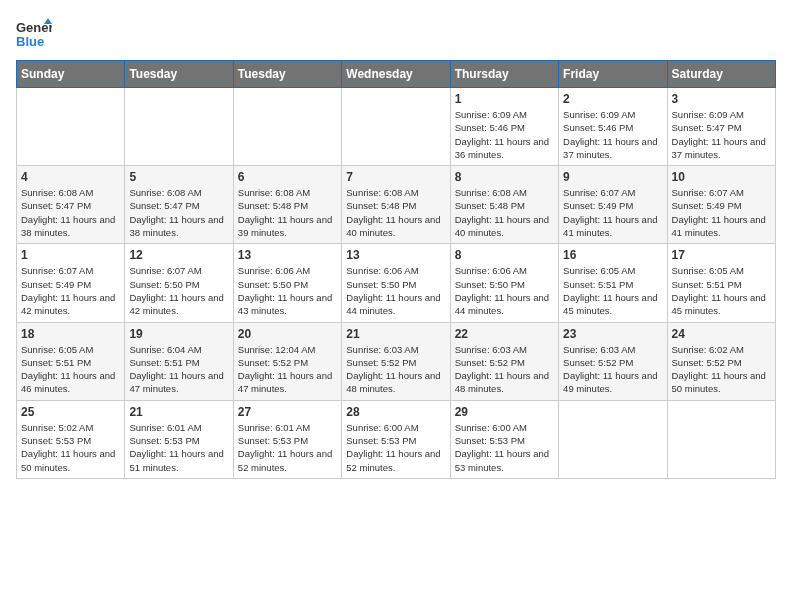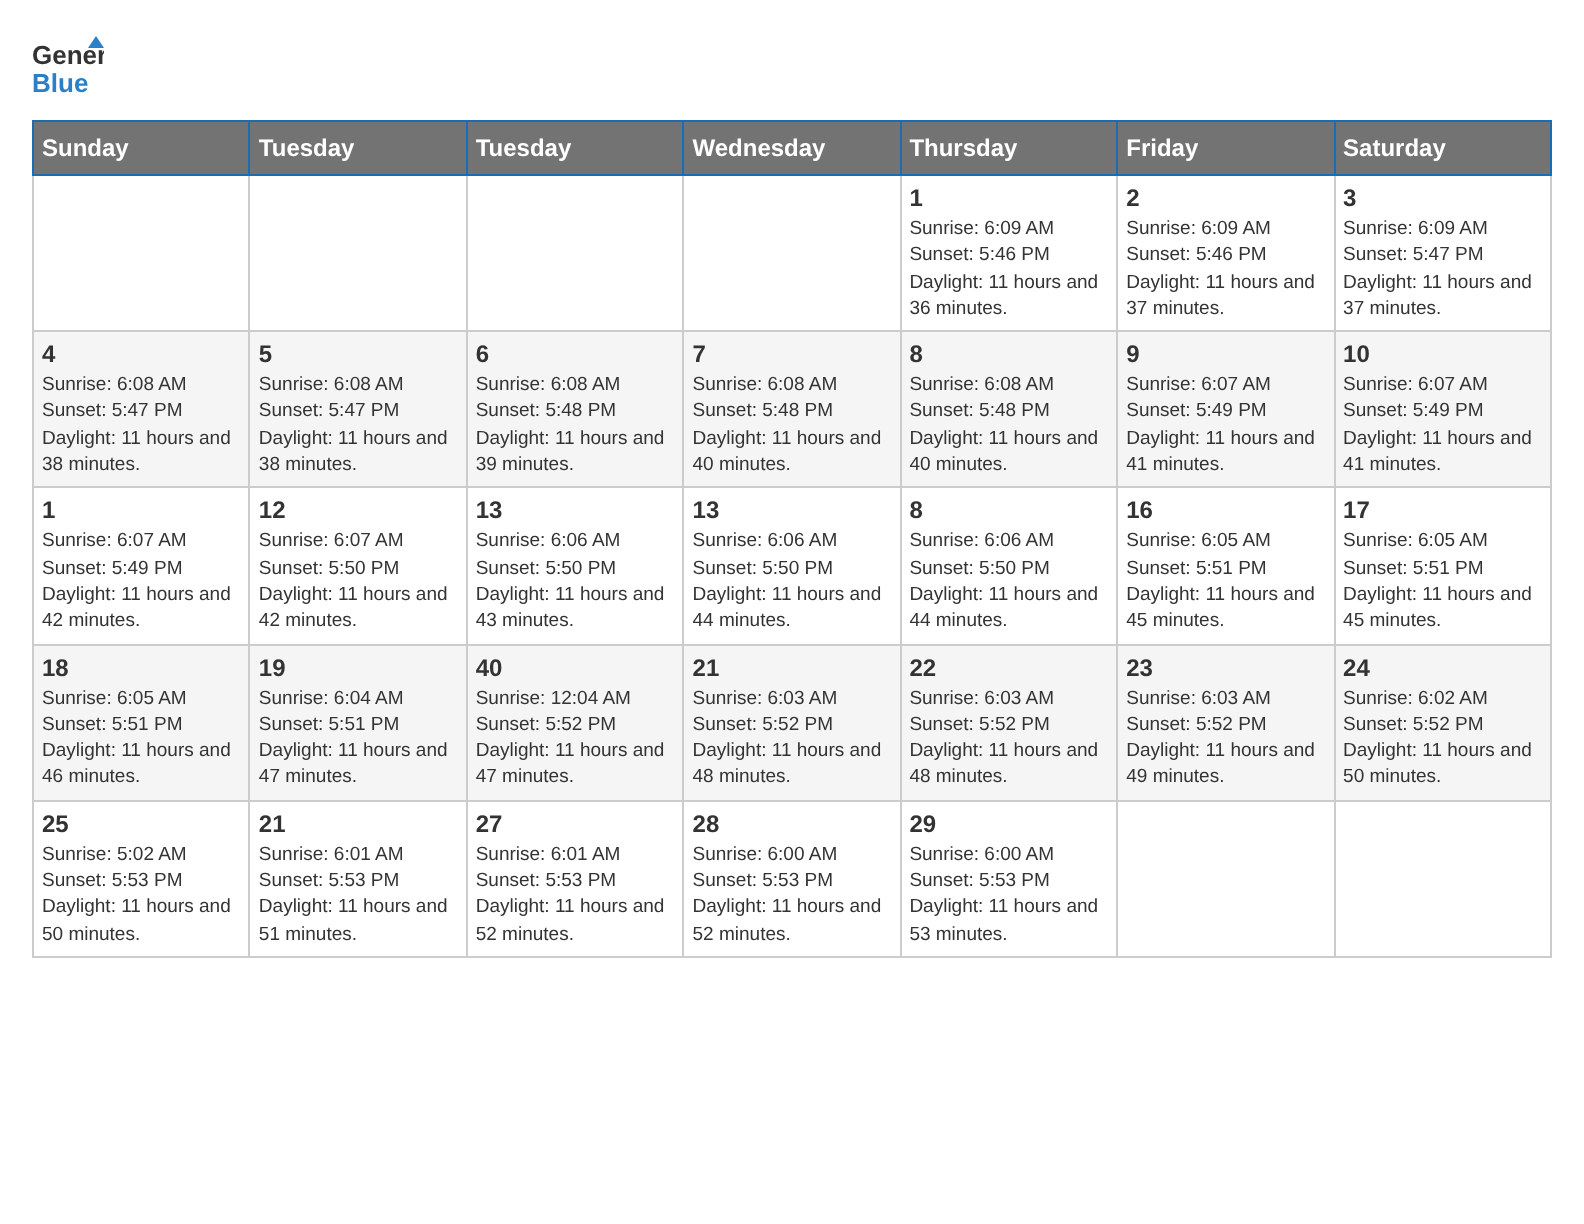--- a/index.html
+++ b/index.html
@@ -243,21 +243,21 @@
 and 46 minutes.</div>
         </td>
         <td>
           <div class="day-number">19</div>
           <div class="day-info">Sunrise: 6:04 AM
 Sunset: 5:51 PM
 Daylight: 11 hours
 and 47 minutes.</div>
         </td>
         <td>
-          <div class="day-number">40</div>
+          <div class="day-number">20</div>
           <div class="day-info">Sunrise: 12:04 AM
 Sunset: 5:52 PM
 Daylight: 11 hours
 and 47 minutes.</div>
         </td>
         <td>
           <div class="day-number">21</div>
           <div class="day-info">Sunrise: 6:03 AM
 Sunset: 5:52 PM
 Daylight: 11 hours

